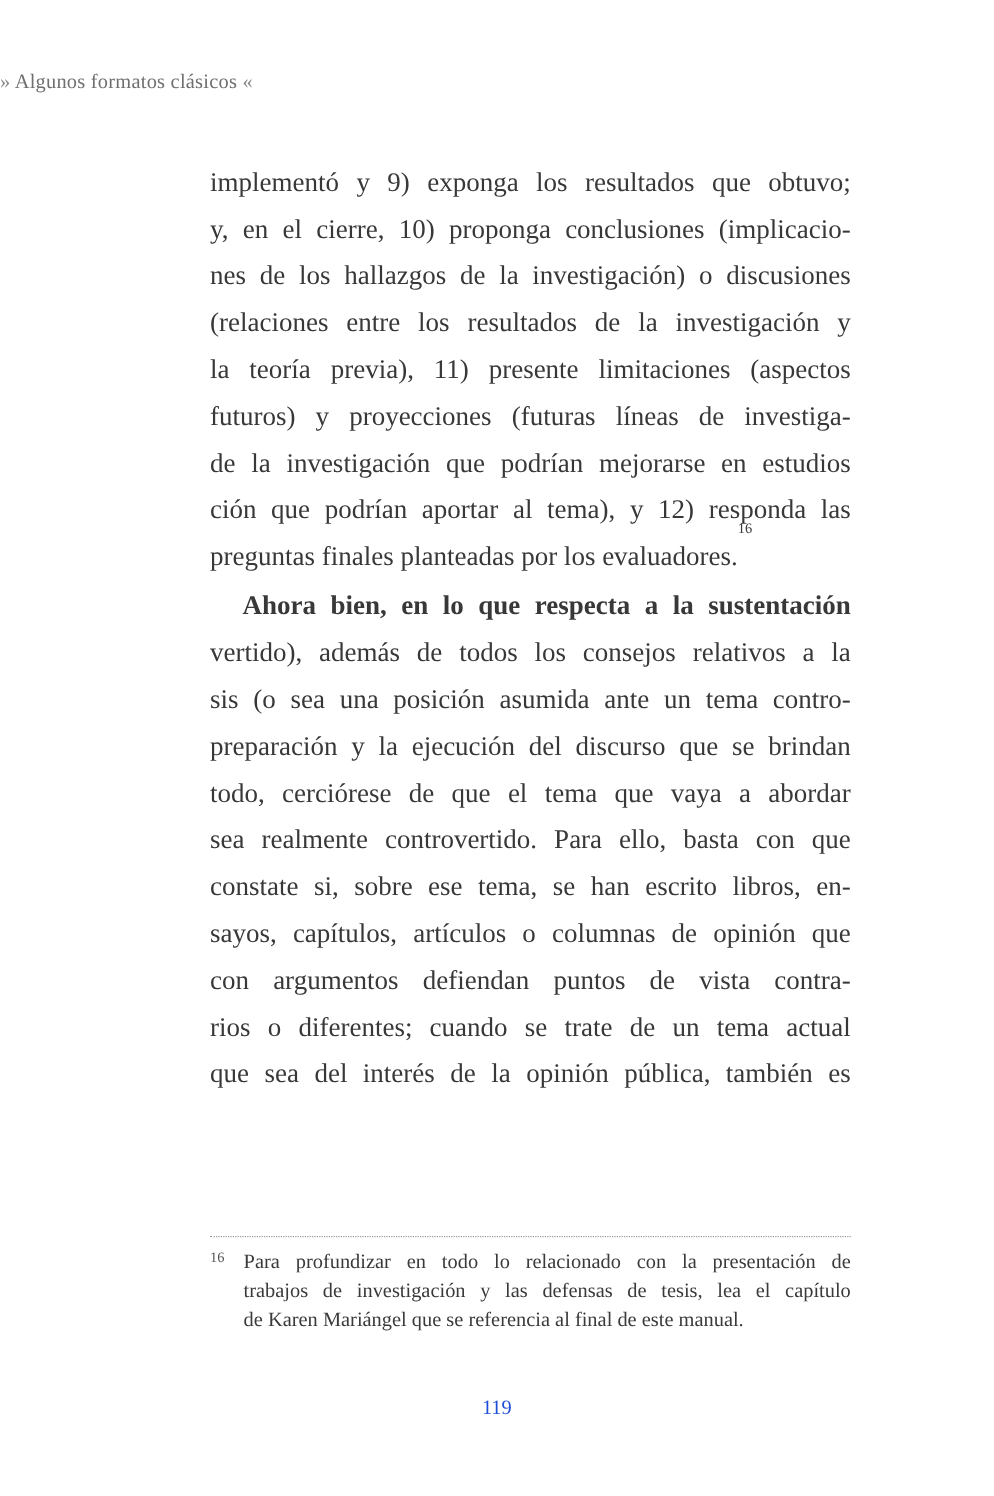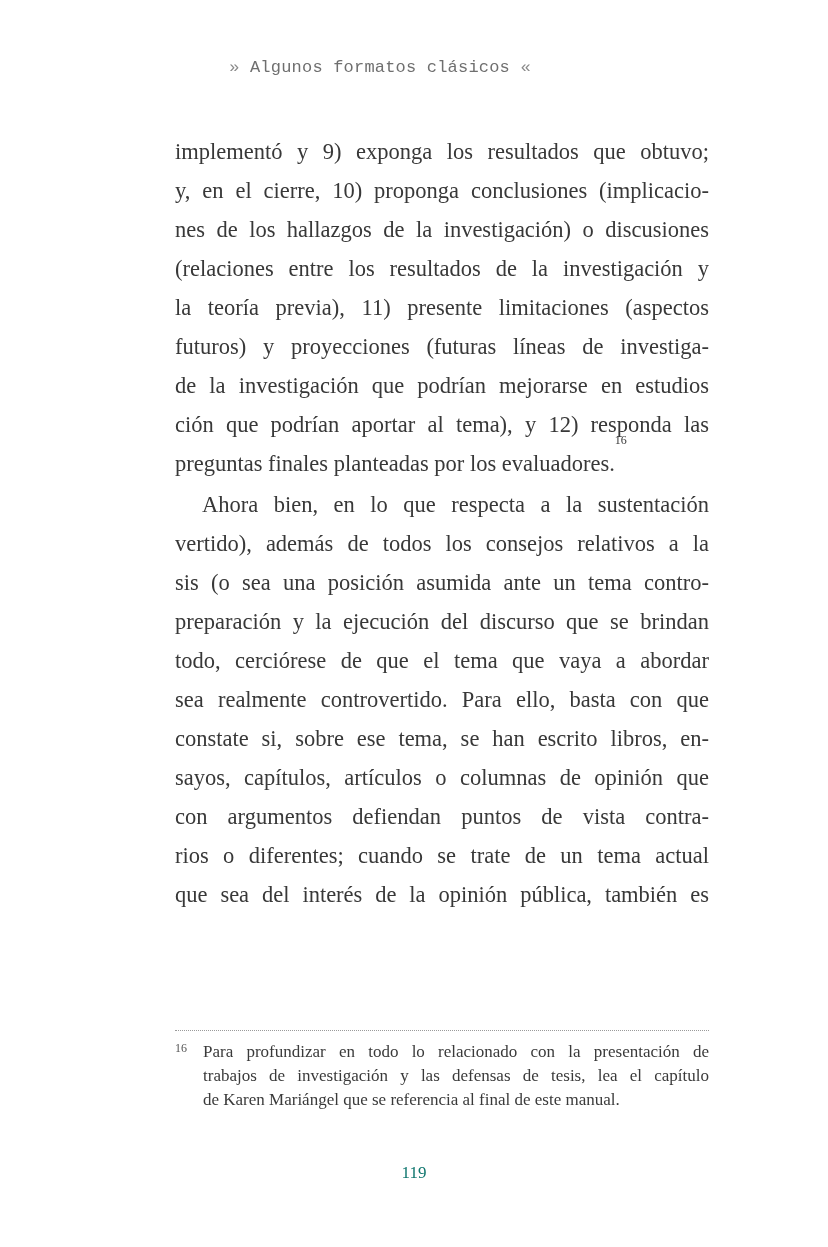--- a/index.html
+++ b/index.html
@@ -12,22 +12,22 @@
       height: 1247px;
       position: relative;
       overflow: hidden;
       color: #3a3a3a;
     }
     .running-header {
       position: absolute;
       top: 58px;
       left: 0;
       width: 760px;
-      text-align: center;
-      font-family: Liberation Mono, monospace;
+      text-align: left;
+      font-family: Liberation Serif, serif;
       font-size: 17px;
       color: #6f6f6f;
       letter-spacing: 0.2px;
     }
     .running-header .guill {
       color: #8a8a8a;
     }
     .body-text {
       position: absolute;
       top: 132px;
@@ -42,20 +42,21 @@
       white-space: nowrap;
       text-align: justify;
       text-align-last: justify;
       color: #383838;
     }
     .line.last {
       text-align-last: left;
     }
     .line.indent {
       padding-left: 27px;
+      font-weight: bold;
     }
     .para-gap {
       height: 2px;
     }
     sup.fnref {
       font-size: 12px;
       vertical-align: top;
       position: relative;
       top: -4px;
       line-height: 0;
@@ -98,21 +99,21 @@
       text-align-last: left;
     }
     .folio {
       position: absolute;
       top: 1163px;
       left: 0;
       width: 828px;
       text-align: center;
       font-family: "Liberation Serif", serif;
       font-size: 17px;
-      color: #0f766e;
+      color: #1d4ed8;
     }
   </style>
 </head>
 <body>
 
 <div class="running-header">
   <span class="guill">»</span>
   <span>Algunos formatos clásicos</span>
   <span class="guill">«</span>
 </div>

